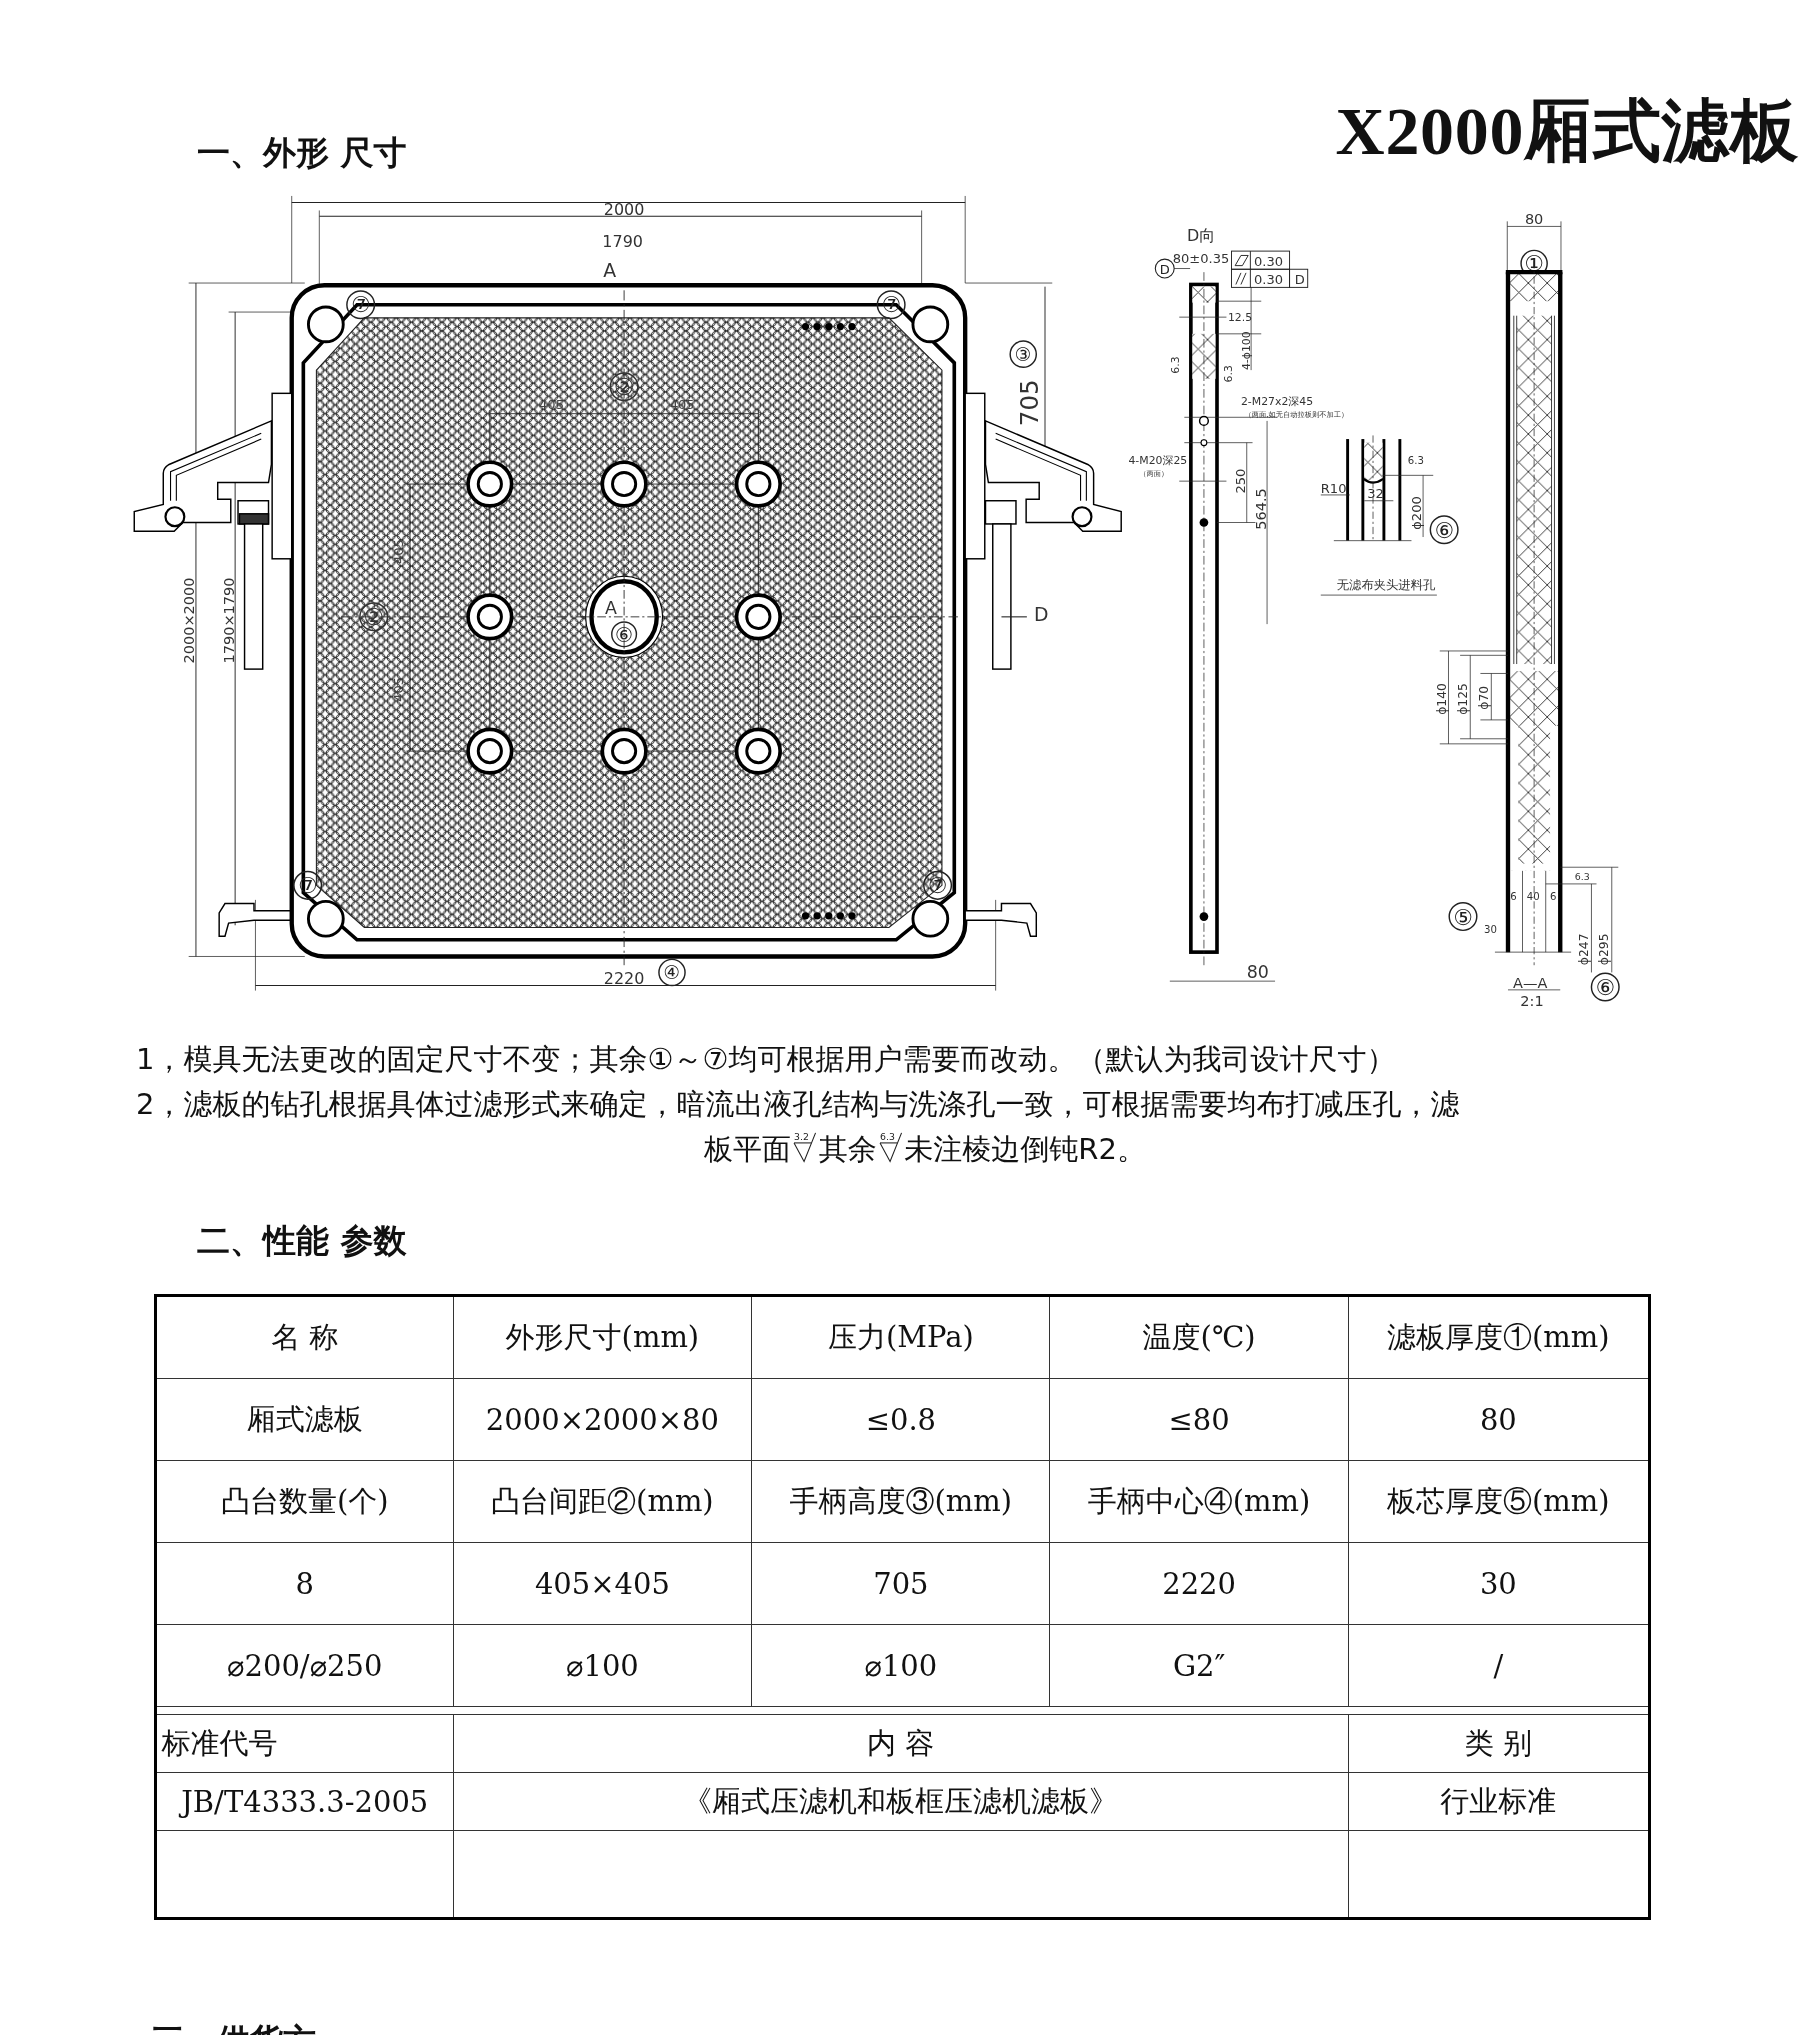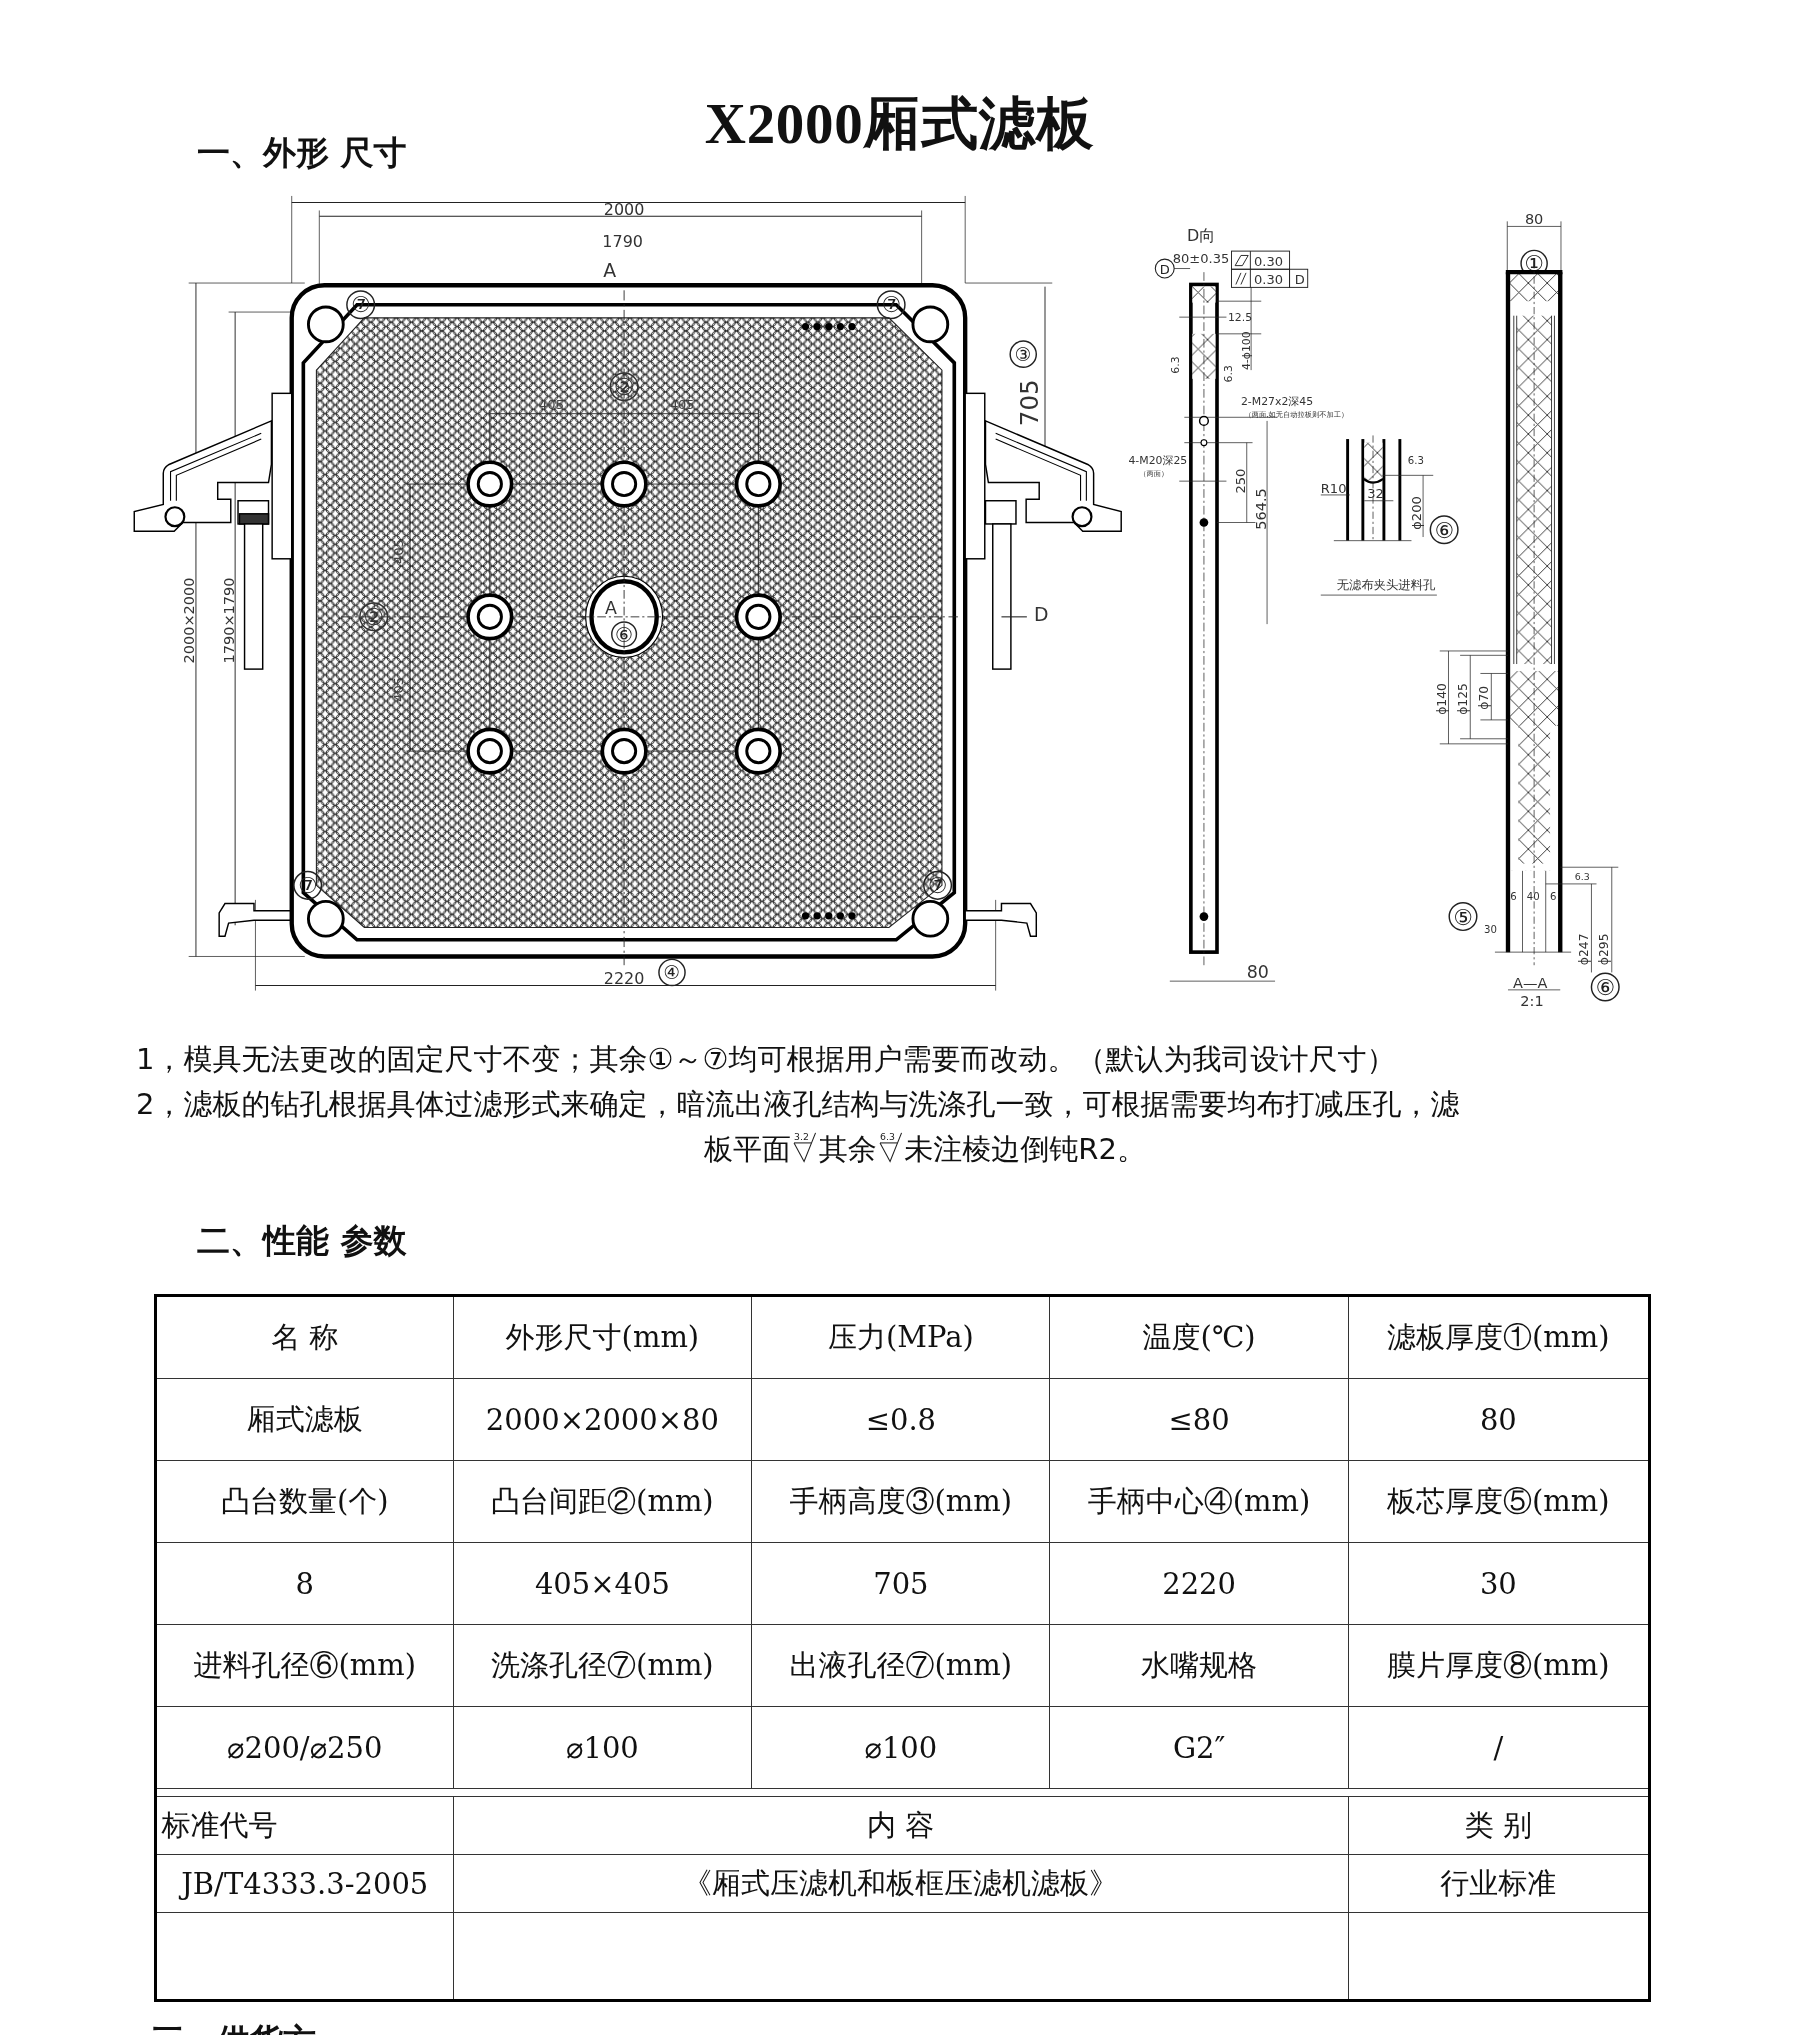--- a/index.html
+++ b/index.html
@@ -1,18 +1,18 @@
 <!DOCTYPE html>
 <html style="font-size:11.6px"><head>
 <meta charset="utf-8">
 <style>
   html,body{margin:0;padding:0;background:#fff;}
   body{width:1799px;height:2035px;position:relative;overflow:hidden;font-family:"DejaVu Serif","Liberation Serif",serif;color:#111;}
   .abs{position:absolute;}
-  .title{left:0;width:1799px;top:86px;text-align:center;font-size:57px;font-weight:bold;letter-spacing:0.7px;font-family:"Liberation Serif","DejaVu Serif",serif;}
+  .title{left:0;width:1799px;top:86px;text-align:right;font-size:68px;font-weight:bold;letter-spacing:0.7px;font-family:"Liberation Serif","DejaVu Serif",serif;}
   .sec{font-size:33px;font-weight:bold;font-family:"DejaVu Sans","Liberation Sans",sans-serif;margin-left:46px;}
   .notes{left:136px;top:1037px;width:1524px;font-size:29px;line-height:45px;font-family:"DejaVu Sans","Liberation Sans",sans-serif;}
   .notes .ln{white-space:nowrap;}
   .notes .ind{padding-left:54px;text-align:center;}
   .rough{display:inline-block;position:relative;width:27.6px;height:33px;vertical-align:-4.4px;}
   .rough svg{position:absolute;left:0;top:0;}
   svg text{font-family:"DejaVu Sans","Liberation Sans",sans-serif;}
   table.spec{position:absolute;left:154px;top:1294px;width:1497px;border-collapse:collapse;border:3.6px solid #000;}
   table.spec td{border:1.5px solid #333;text-align:center;font-size:29px;font-family:"DejaVu Serif","Liberation Serif",serif;height:81px;padding:0;}
   table.spec tr.gap td{height:7.3px;border-left:none;border-right:none;}
@@ -394,27 +394,20 @@
     <td>板芯厚度⑤(mm)</td>
   </tr>
   <tr>
     <td>8</td>
     <td>405×405</td>
     <td>705</td>
     <td>2220</td>
     <td>30</td>
   </tr>
   <tr>
-    <td>进料孔径⑥(mm)</td>
-    <td>洗涤孔径⑦(mm)</td>
-    <td>出液孔径⑦(mm)</td>
-    <td>水嘴规格</td>
-    <td>膜片厚度⑧(mm)</td>
-  </tr>
-  <tr>
     <td>⌀200/⌀250</td>
     <td>⌀100</td>
     <td>⌀100</td>
     <td>G2″</td>
     <td>/</td>
   </tr>
   <tr class="gap">
         <td colspan="5"></td>
       </tr>
   <tr class="std">

